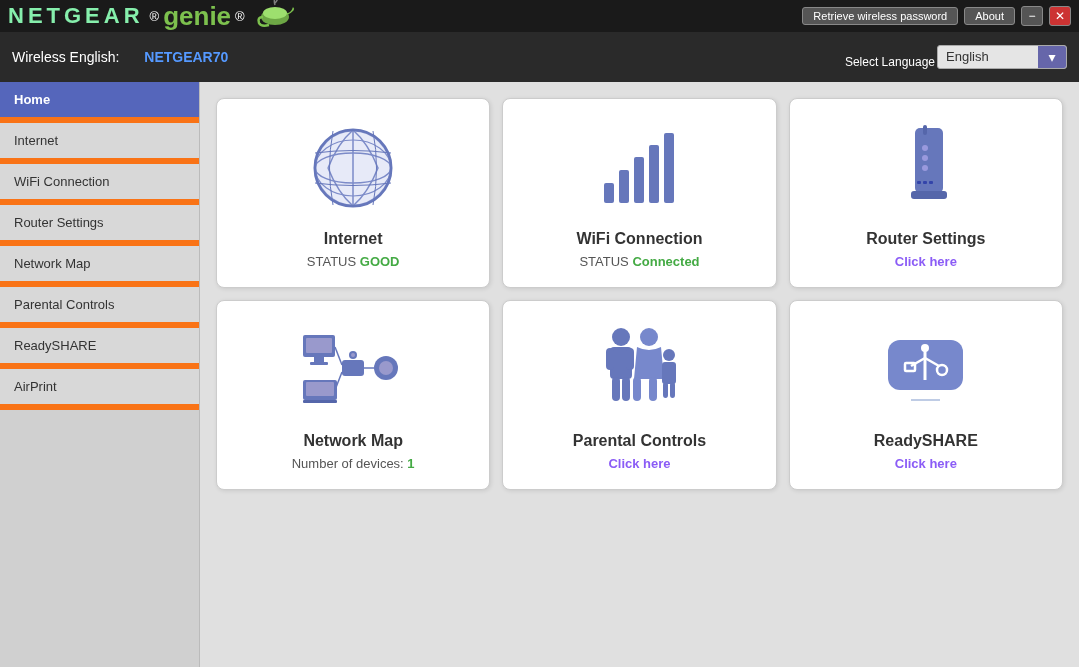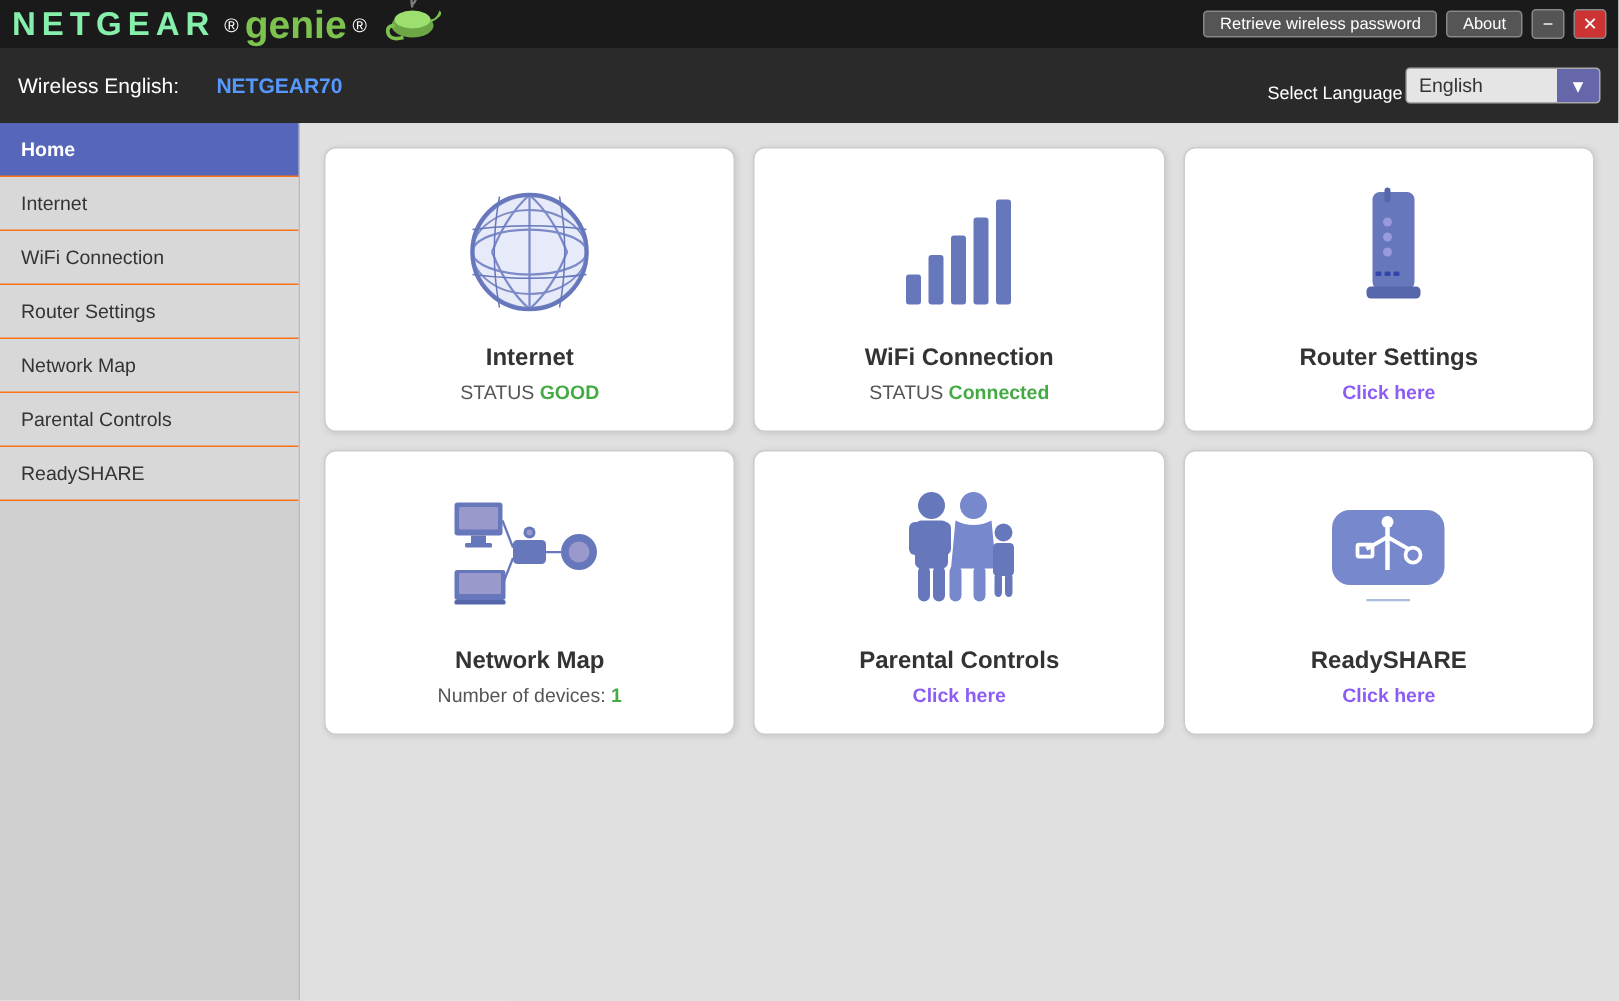--- a/index.html
+++ b/index.html
@@ -134,21 +134,21 @@
       width: 200px;
       background: #d0d0d0;
       border-right: 1px solid #bbb;
       flex-shrink: 0;
     }
     .sidebar-item {
       padding: 10px 14px;
       font-size: 13px;
       color: #333;
       cursor: pointer;
-      border-bottom: 1px solid #f97316;
+      border-bottom: 6px solid #f97316;
       background: #d8d8d8;
     }
     .sidebar-item.active {
       background: #5566bb;
       color: white;
       font-weight: bold;
     }
 
     
     .content {
@@ -265,20 +265,21 @@
 <div class="main-layout">
 
   <div class="sidebar">
     <div class="sidebar-item active">Home</div>
     <div class="sidebar-item">Internet</div>
     <div class="sidebar-item">WiFi Connection</div>
     <div class="sidebar-item">Router Settings</div>
     <div class="sidebar-item">Network Map</div>
     <div class="sidebar-item">Parental Controls</div>
     <div class="sidebar-item">ReadySHARE</div>
+    <div class="sidebar-item">AirPrint</div>
   </div>
 
   <div class="content">
     <div class="grid">
 
       <div class="card">
         <div class="card-icon">
           <svg class="globe-svg" viewBox="0 0 90 90">
             <circle cx="45" cy="45" r="38" fill="none" stroke="#6677bb" stroke-width="3"></circle>
 

